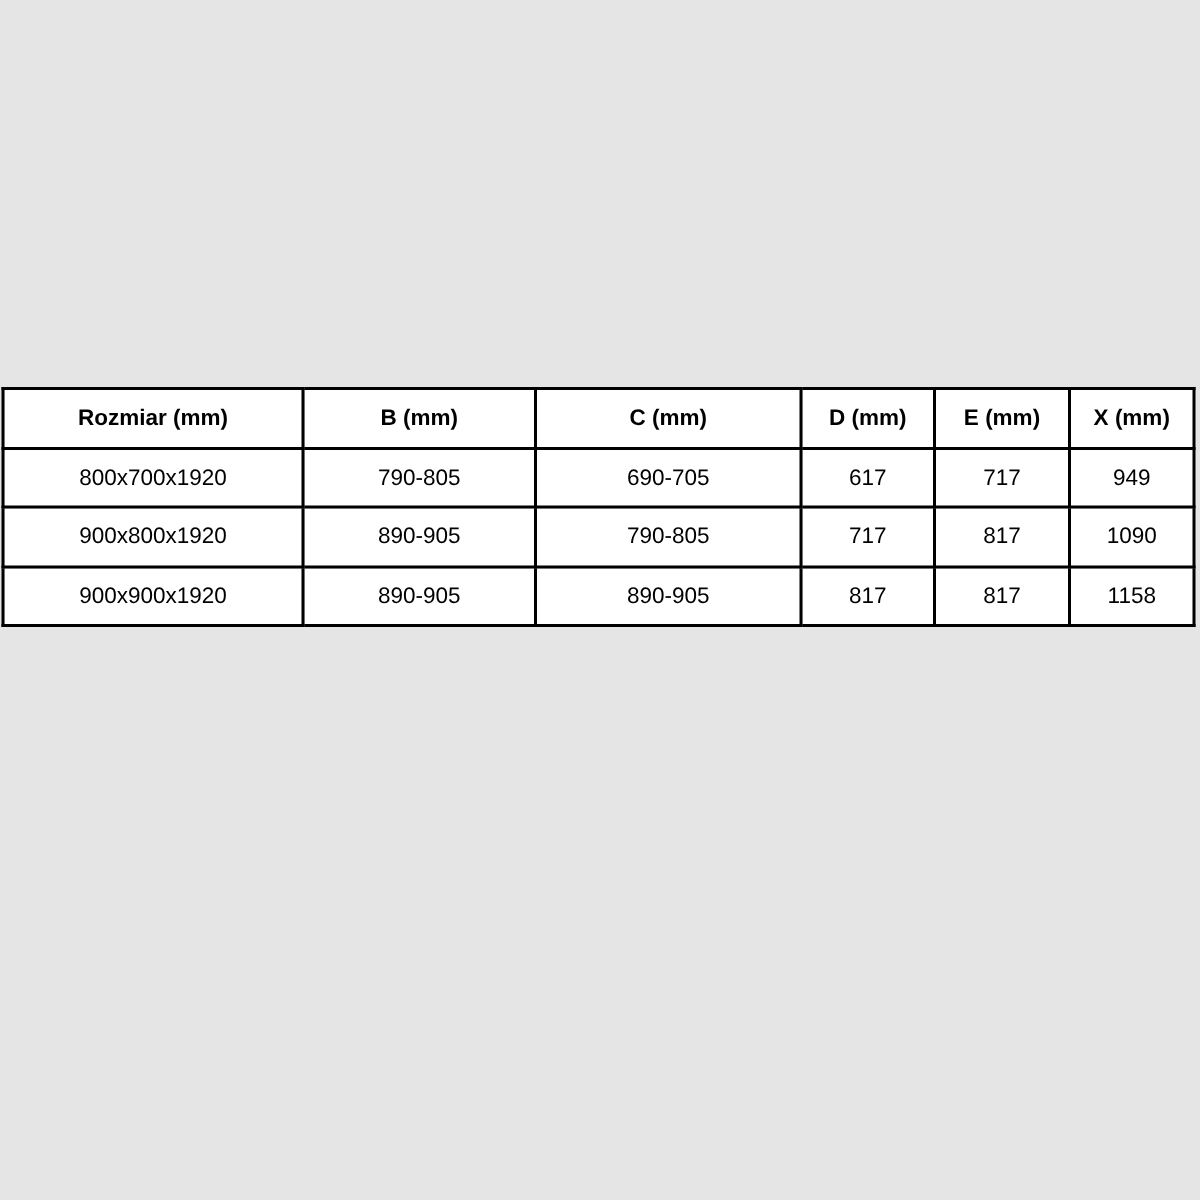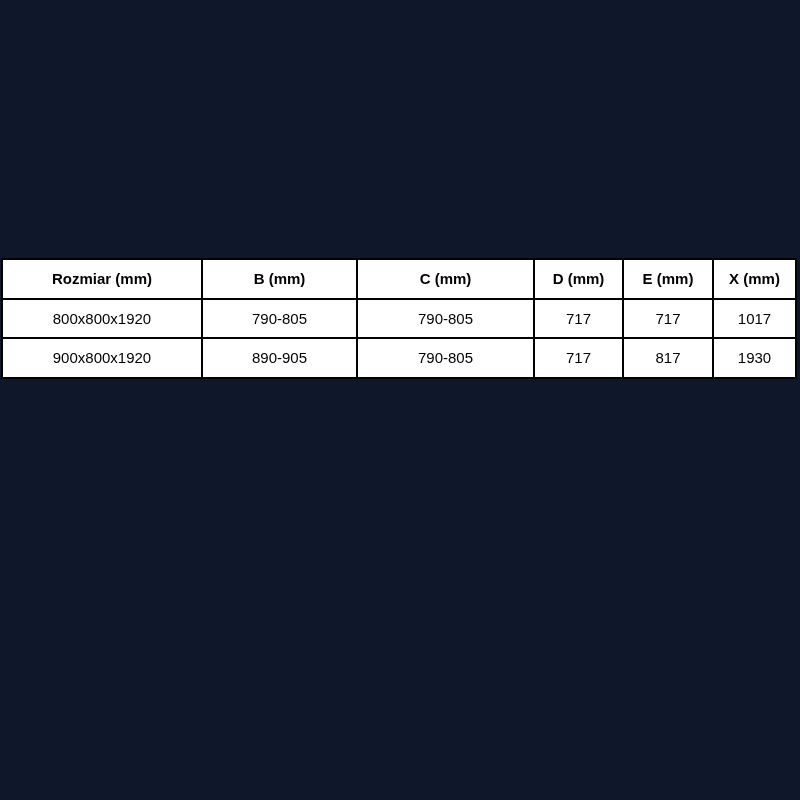--- a/index.html
+++ b/index.html
@@ -4,21 +4,21 @@
 <style>
   html, body {
     margin: 0;
     padding: 0;
     background: #ffffff;
   }
   .page {
     position: relative;
     width: 800px;
     height: 800px;
-    background: #0f172a;
+    background: #e5e5e5;
     font-family: "Liberation Sans", sans-serif;
     color: #000000;
     overflow: hidden;
   }
   .table-wrap {
     position: absolute;
     left: 1px;
     top: 258px;
     width: 795px;
   }
@@ -72,31 +72,39 @@
             <th>Rozmiar (mm)</th>
             <th>B (mm)</th>
             <th>C (mm)</th>
             <th>D (mm)</th>
             <th>E (mm)</th>
             <th>X (mm)</th>
           </tr>
       </thead>
       <tbody>
           <tr>
-            <td>800x800x1920</td>
+            <td>800x700x1920</td>
             <td>790-805</td>
-            <td>790-805</td>
+            <td>690-705</td>
+            <td>617</td>
             <td>717</td>
-            <td>717</td>
-            <td>1017</td>
+            <td>949</td>
           </tr>
           <tr>
             <td>900x800x1920</td>
             <td>890-905</td>
             <td>790-805</td>
             <td>717</td>
             <td>817</td>
-            <td>1930</td>
+            <td>1090</td>
+          </tr>
+          <tr>
+            <td>900x900x1920</td>
+            <td>890-905</td>
+            <td>890-905</td>
+            <td>817</td>
+            <td>817</td>
+            <td>1158</td>
           </tr>
         </tbody>
     </table>
   </div>
 </div>
 
 </body></html>

